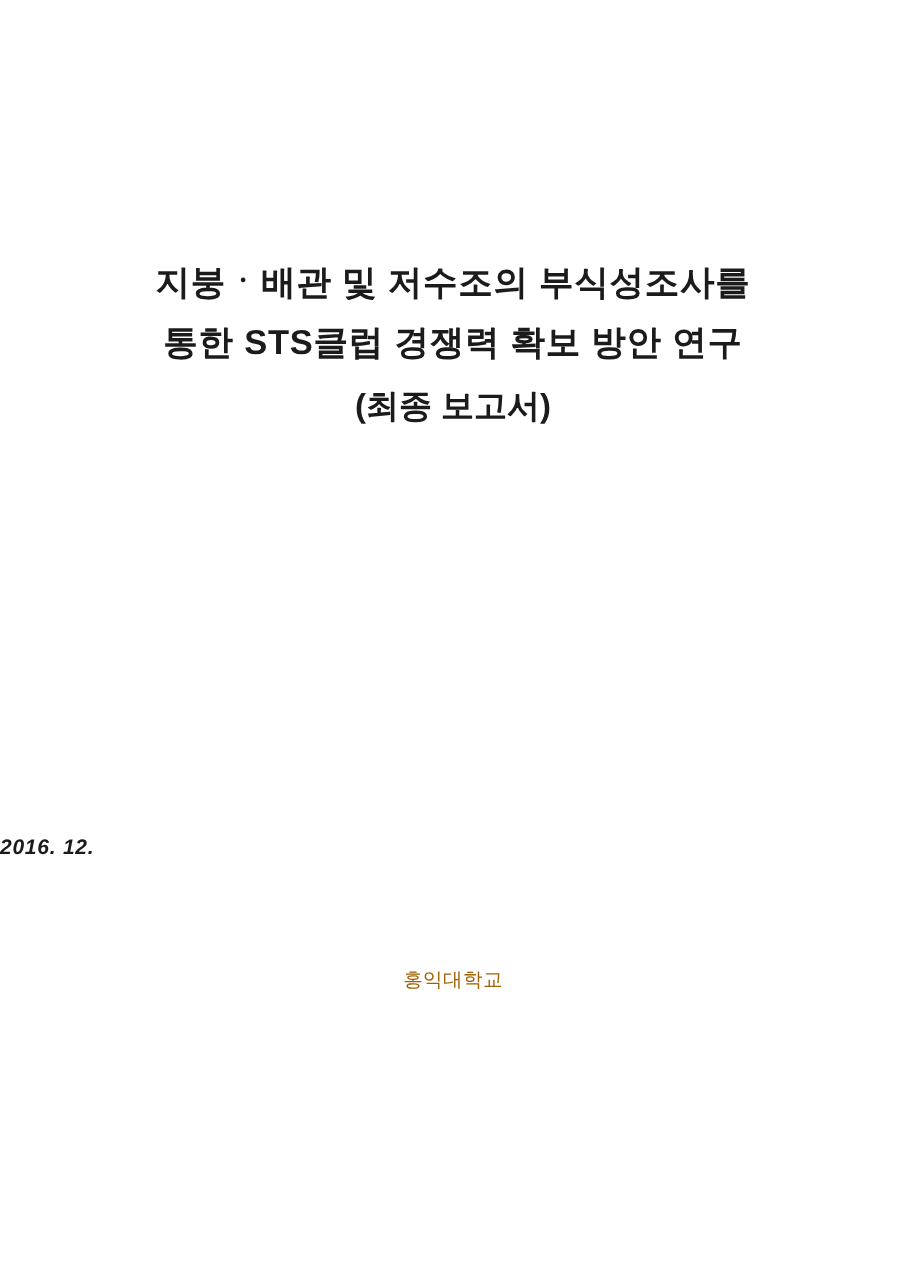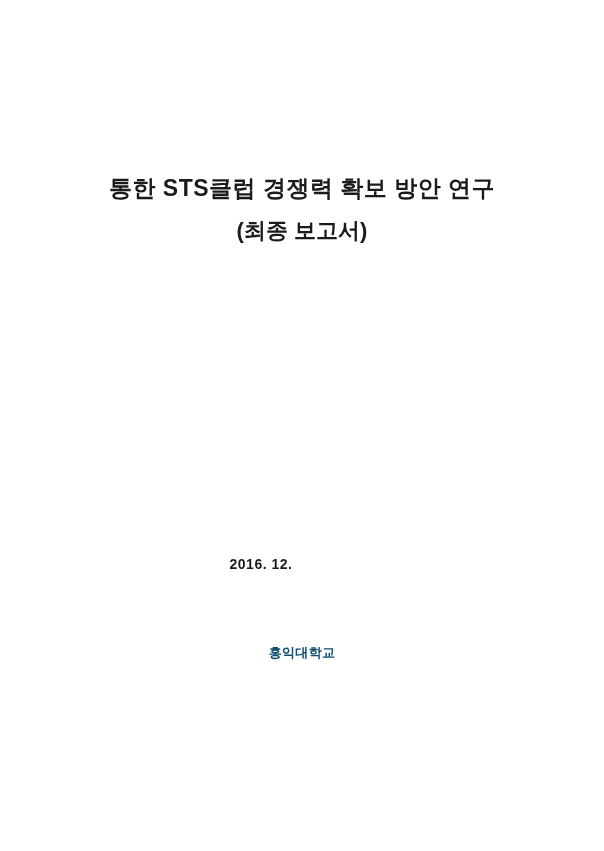--- a/index.html
+++ b/index.html
@@ -41,40 +41,41 @@
     font-weight: 700;
     line-height: 34px;
     margin-top: 6px;
     color: #1b1b1b;
   }
   .date-block {
     position: absolute;
     top: 556px;
     left: 0;
     width: 522px;
-    text-align: center;
+    text-align: left;
+    font-style: italic;
   }
   .date-text {
     font-size: 14px;
     font-weight: 700;
     letter-spacing: 0.5px;
     color: #1b1b1b;
   }
   .org-block {
     position: absolute;
     top: 644px;
     left: 0;
     width: 604px;
     text-align: center;
   }
   .org-text {
     font-size: 13px;
-    font-weight: 700;
+    font-weight: 400;
     letter-spacing: 0.3px;
-    color: #0c4a6e;
+    color: #a16207;
   }
   .notice-block {
     position: absolute;
     top: 770px;
     left: 0;
     width: 604px;
     text-align: center;
   }
   .notice-text {
     font-size: 14.5px;
@@ -82,20 +83,21 @@
     color: #e8232a;
     white-space: nowrap;
   }
 </style>
 </head>
 <body>
 
 <div class="page">
 
   <div class="title-block">
+    <div class="title-line">지붕ㆍ배관 및 저수조의 부식성조사를</div>
     <div class="title-line">통한 STS클럽 경쟁력 확보 방안 연구</div>
     <div class="subtitle">(최종 보고서)</div>
   </div>
 
   <div class="date-block">
     <div class="date-text">2016. 12.</div>
   </div>
 
   <div class="org-block">
     <div class="org-text">홍익대학교</div>

